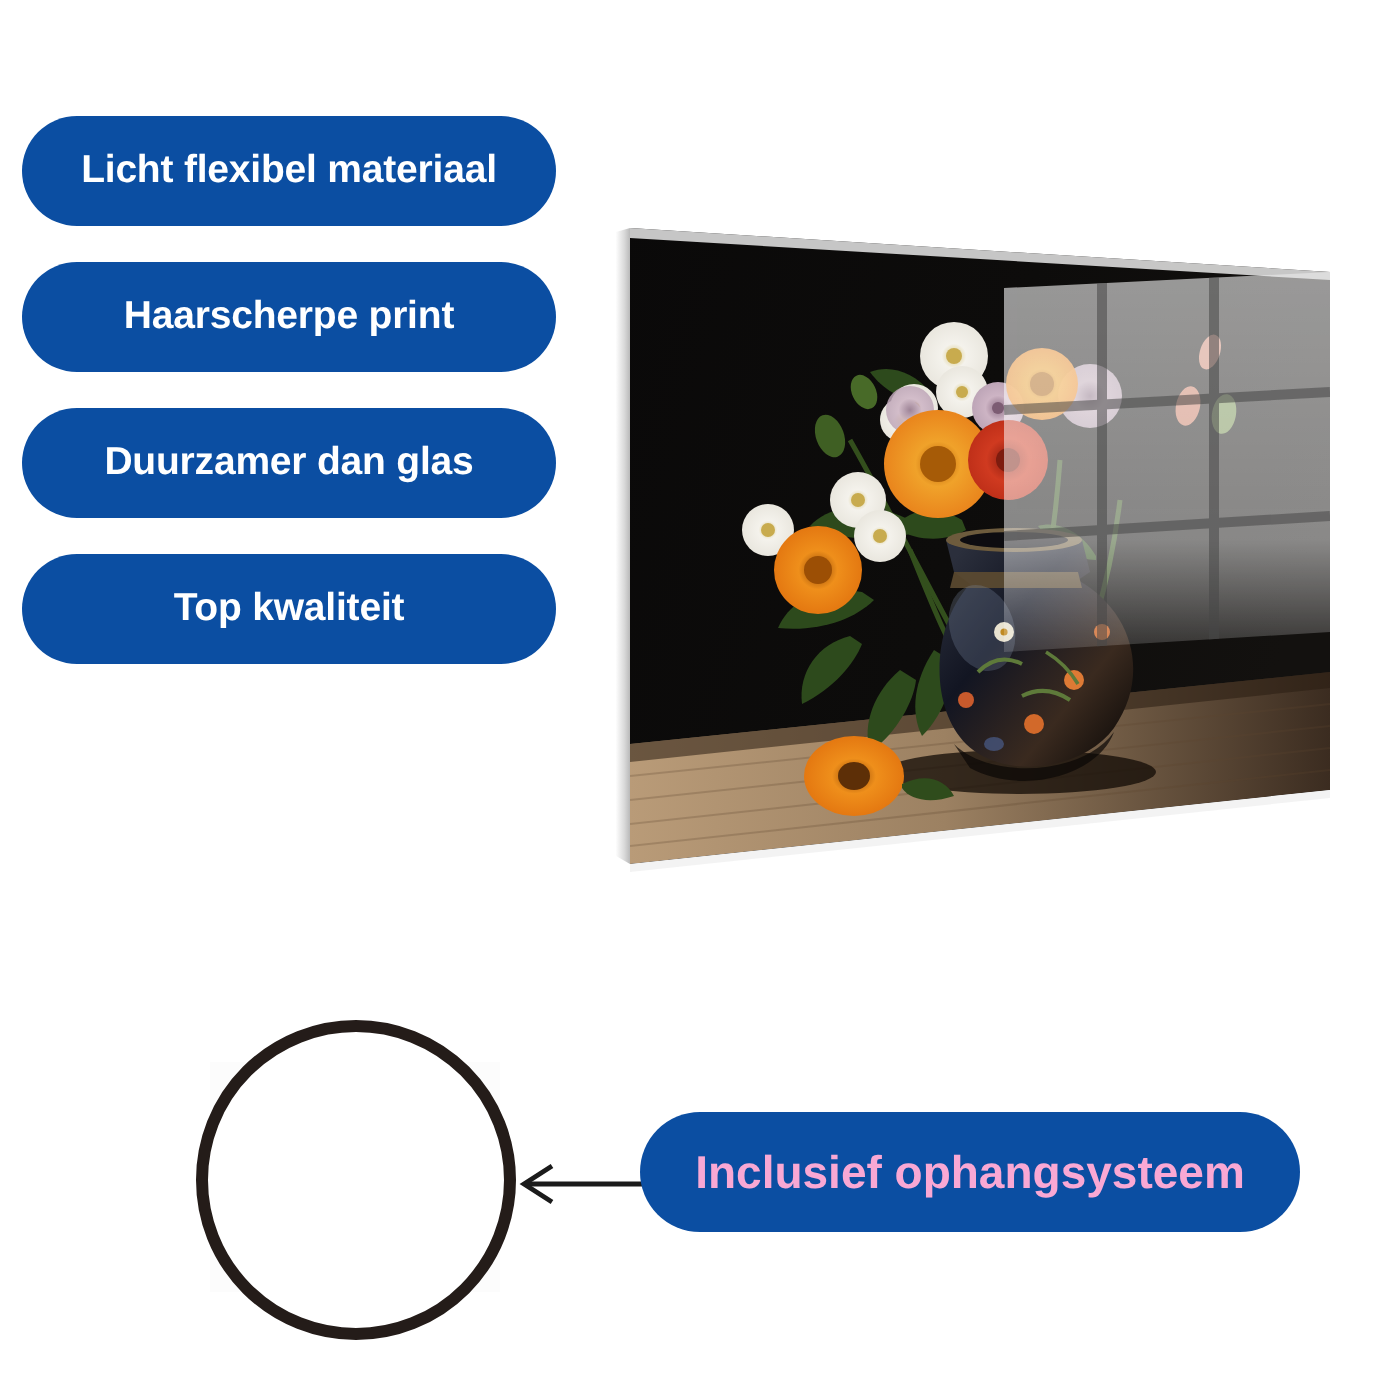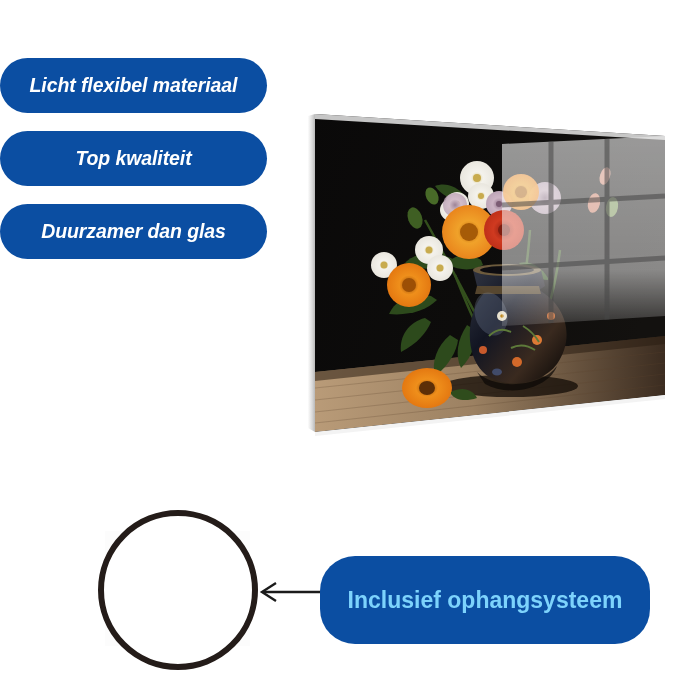--- a/index.html
+++ b/index.html
@@ -8,24 +8,23 @@
   body {
     background:#ffffff;
     font-family:"Liberation Sans", sans-serif;
     position:relative;
     overflow:hidden;
   }
 
   
   #feature-list {
     position:absolute;
-    left:0;
+    left:11px;
     top:58px;
     width:267px;
-    font-style:italic;
   }
   .feature-badge {
     width:267px;
     height:55px;
     margin-bottom:18px;
     border-radius:28px;
     background:#0b4ea2;
     color:#ffffff;
     display:flex;
     align-items:center;
@@ -78,45 +77,48 @@
     height:28px;
   }
   #arrow-svg { display:block; width:80px; height:28px; }
 
   
   #hanging-callout-badge {
     position:absolute;
     left:320px;
     top:556px;
     width:330px;
-    height:88px;
+    height:60px;
     border-radius:35px;
     background:#0b4ea2;
-    color:#7dd3fc;
+    color:#f9a8d4;
     display:flex;
     align-items:center;
     justify-content:center;
     font-size:23px;
     font-weight:bold;
     line-height:1;
     white-space:nowrap;
   }
 </style>
 </head>
 <body>
 
 <div id="feature-list">
   <div class="feature-badge">
     <span>Licht flexibel materiaal</span>
   </div>
   <div class="feature-badge">
-    <span>Top kwaliteit</span>
+    <span>Haarscherpe print</span>
   </div>
   <div class="feature-badge">
     <span>Duurzamer dan glas</span>
+  </div>
+  <div class="feature-badge">
+    <span>Top kwaliteit</span>
   </div>
 </div>
 
 <div id="print-wrap">
   <svg id="print-svg" viewBox="0 0 375 350" xmlns="http://www.w3.org/2000/svg">
     <defs>
 
       <clipPath id="panelClip">
         <polygon points="10,14 360,36 360,295 10,332"></polygon>
       </clipPath>

